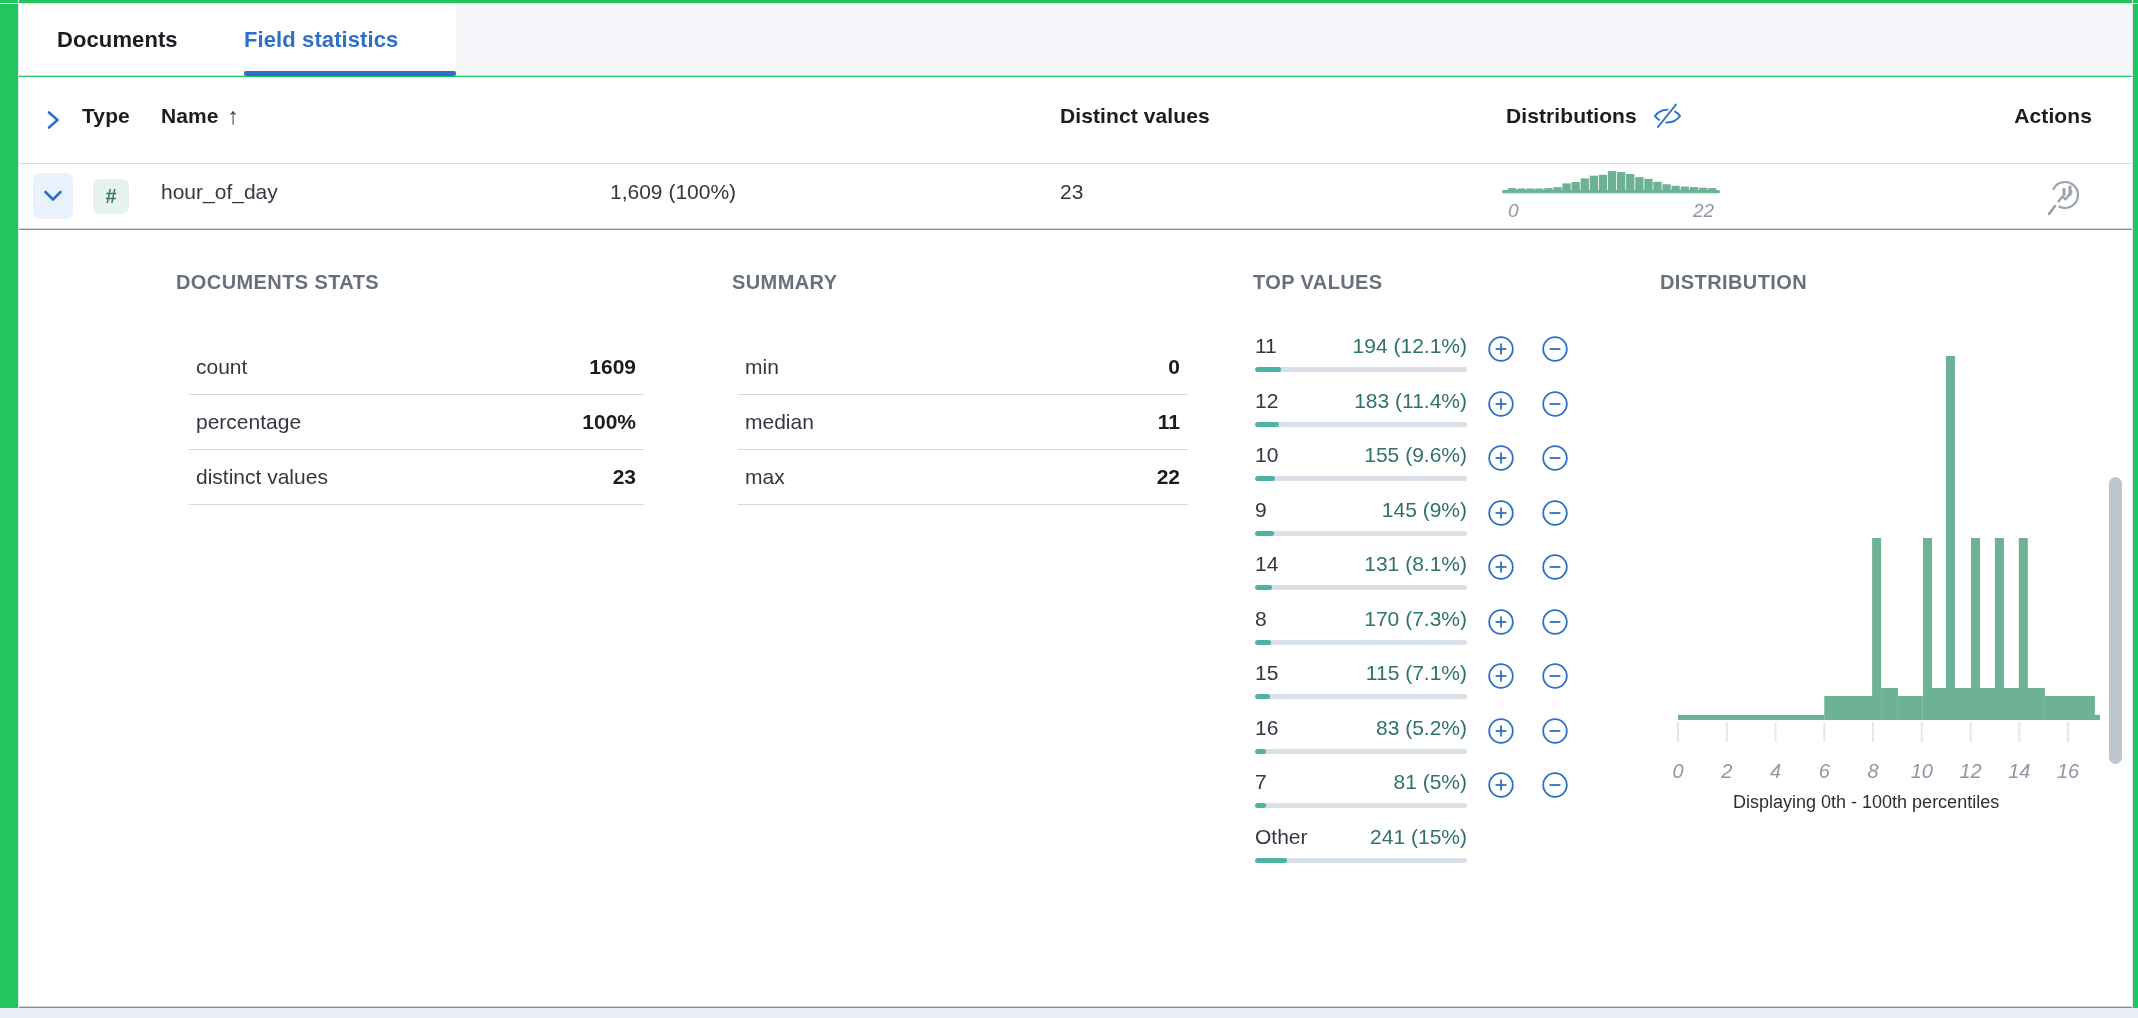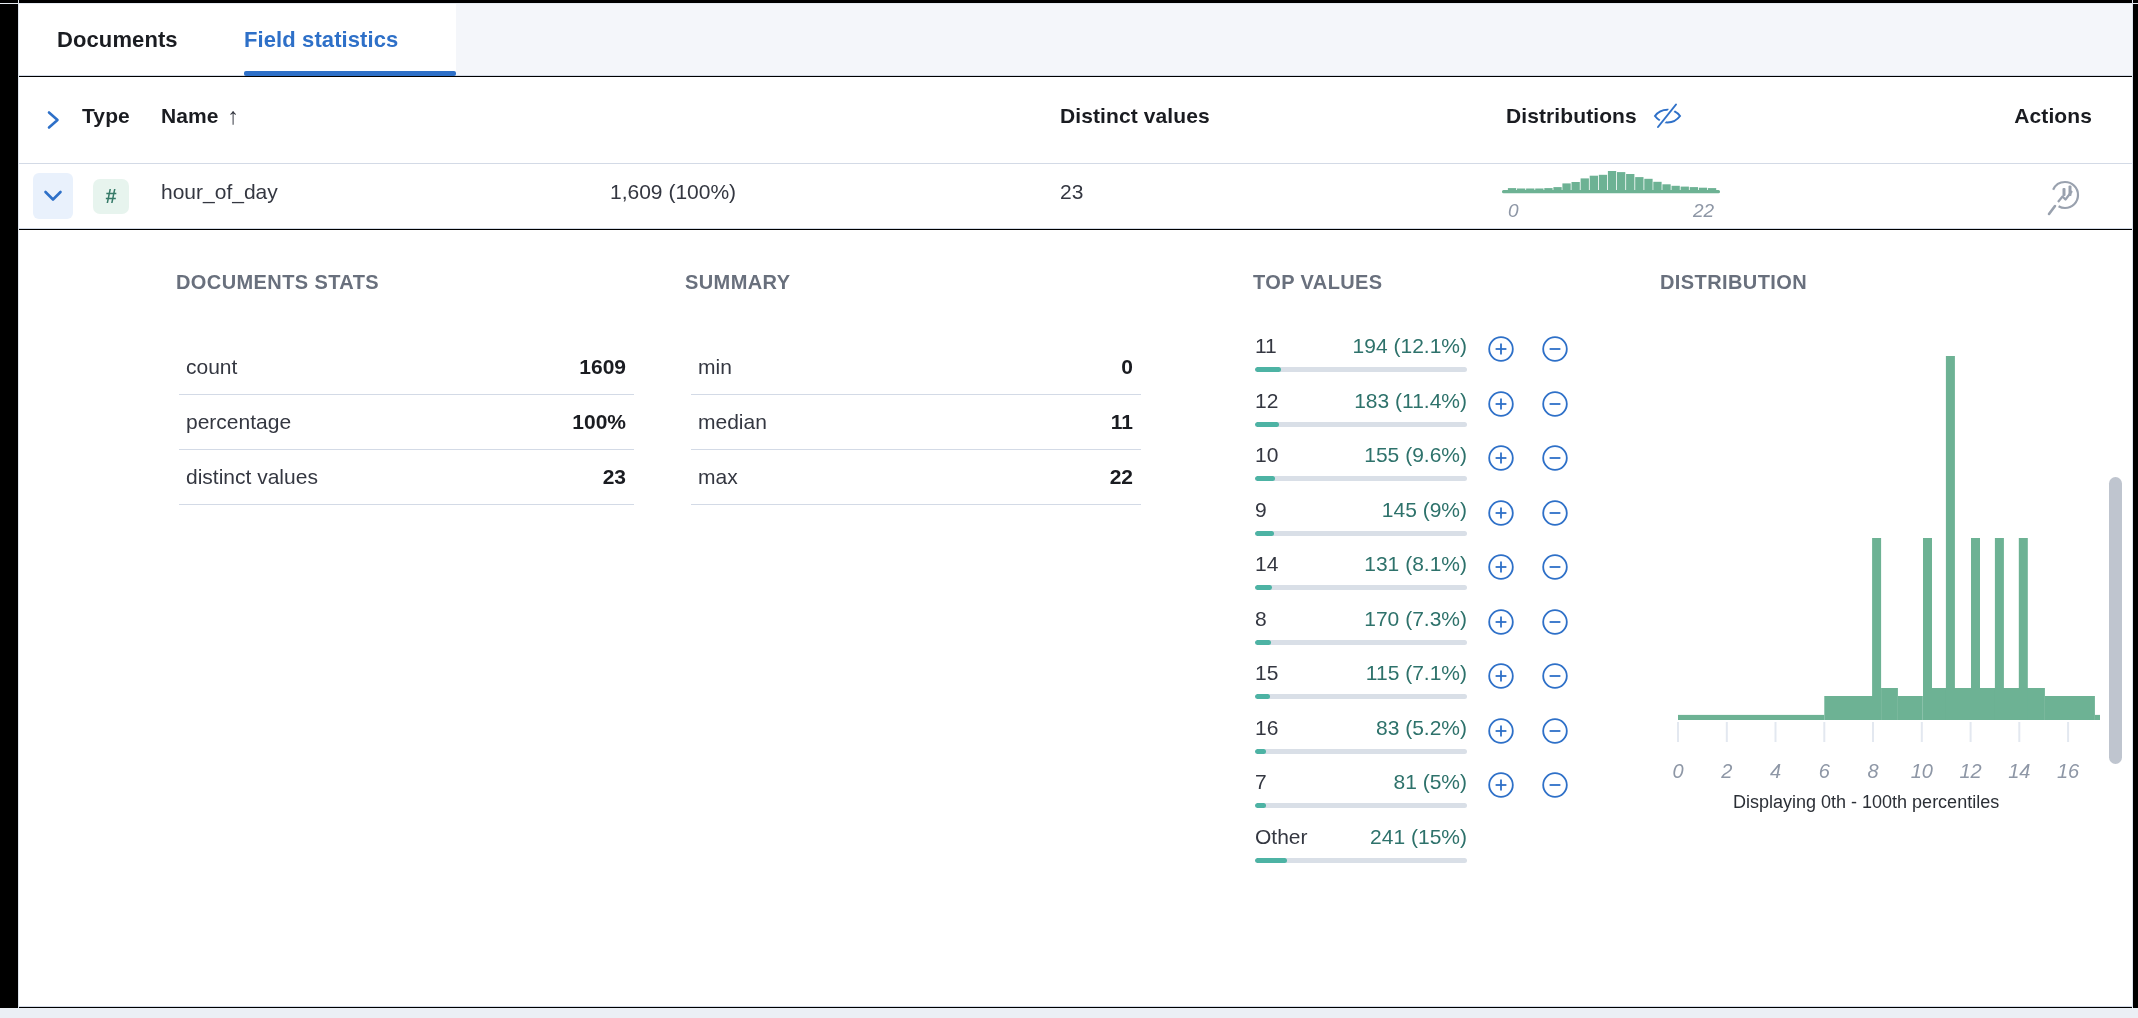--- a/index.html
+++ b/index.html
@@ -3,21 +3,21 @@
 <meta charset="utf-8">
 <style>
   :root{
     --blue:#2e70c8; --dark:#343741; --subdued:#69707d; --border:#d3dae6;
     --green:#6db294; --teal-fill:#4db3a4; --teal-text:#2e726b; --axis:#8e97a6;
     --badge-bg:#e7f4ee; --badge-fg:#367a68; --chev-bg:#e9f1fc; --track:#d9dfe7;
   }
   *{margin:0;padding:0;box-sizing:border-box;}
   html,body{background:#fff;}
   body{font-family:"Liberation Sans","DejaVu Sans",sans-serif;color:var(--dark);}
-  .page{position:relative;width:2138px;height:1018px;overflow:hidden;background:#000000;}
+  .page{position:relative;width:2138px;height:1018px;overflow:hidden;background:#22c55e;}
   .edge{position:absolute;top:0;bottom:0;width:1px;background:#dde3ec;}
   .hairline{position:absolute;left:0;right:0;top:3px;height:1px;background:#e6ebf2;}
 
   
   .tabs-strip{position:absolute;left:19px;right:6px;top:4px;height:72px;background:#fff;border-bottom:1px solid var(--border);}
   .tabs-strip .strip-fill{position:absolute;left:437px;right:0;top:0;bottom:0;background:#f4f6fa;}
   .tab{position:absolute;top:0;height:72px;display:flex;align-items:center;font-size:22px;font-weight:700;letter-spacing:.1px;cursor:pointer;}
   .tab.documents{left:38px;color:#1a1c21;}
   .tab.fieldstats{left:225px;color:var(--blue);}
   .tab-underline{position:absolute;left:225px;width:212px;bottom:-1px;height:5px;background:var(--blue);border-radius:2px;}
@@ -40,25 +40,25 @@
   .spark-axis{position:absolute;top:31px;left:0;right:0;height:24px;font-size:19px;font-style:italic;color:var(--axis);}
   .spark-axis .amin{position:absolute;left:8px;}
   .spark-axis .amax{position:absolute;left:193px;}
   .row-action{position:absolute;right:47px;top:12px;width:40px;height:44px;cursor:pointer;}
 
   
   .expanded{position:absolute;left:19px;right:6px;top:230px;height:777px;background:#fff;border-bottom:1px solid var(--border);overflow:hidden;}
   .section{position:absolute;top:41px;}
   .section-title{font-size:20px;font-weight:700;color:var(--subdued);letter-spacing:.4px;}
   .sec-docstats{left:157px;width:470px;}
-  .sec-summary{left:666px;width:470px;}
+  .sec-summary{left:713px;width:470px;}
   .sec-topvalues{left:1234px;width:340px;}
   .sec-dist{left:1641px;width:441px;overflow:hidden;}
 
-  .stat-table{margin-top:46px;margin-left:3px;width:455px;}
+  .stat-table{margin-top:46px;margin-left:13px;width:455px;}
   .sec-summary .stat-table{margin-left:6px;width:450px;}
   .stat-row{height:55px;border-bottom:1px solid var(--border);display:flex;align-items:center;justify-content:space-between;font-size:21px;}
   .stat-label{color:var(--dark);padding-left:7px;}
   .stat-value{font-weight:700;color:#1a1c21;padding-right:8px;}
 
   .tv-rows{margin-top:40px;margin-left:2px;}
   .tv-row{position:relative;height:54.5px;width:212px;}
   .tv-row.other{height:46px;}
   .tv-line{display:flex;justify-content:space-between;align-items:baseline;font-size:21px;height:28px;}
   .tv-key{color:var(--dark);}

